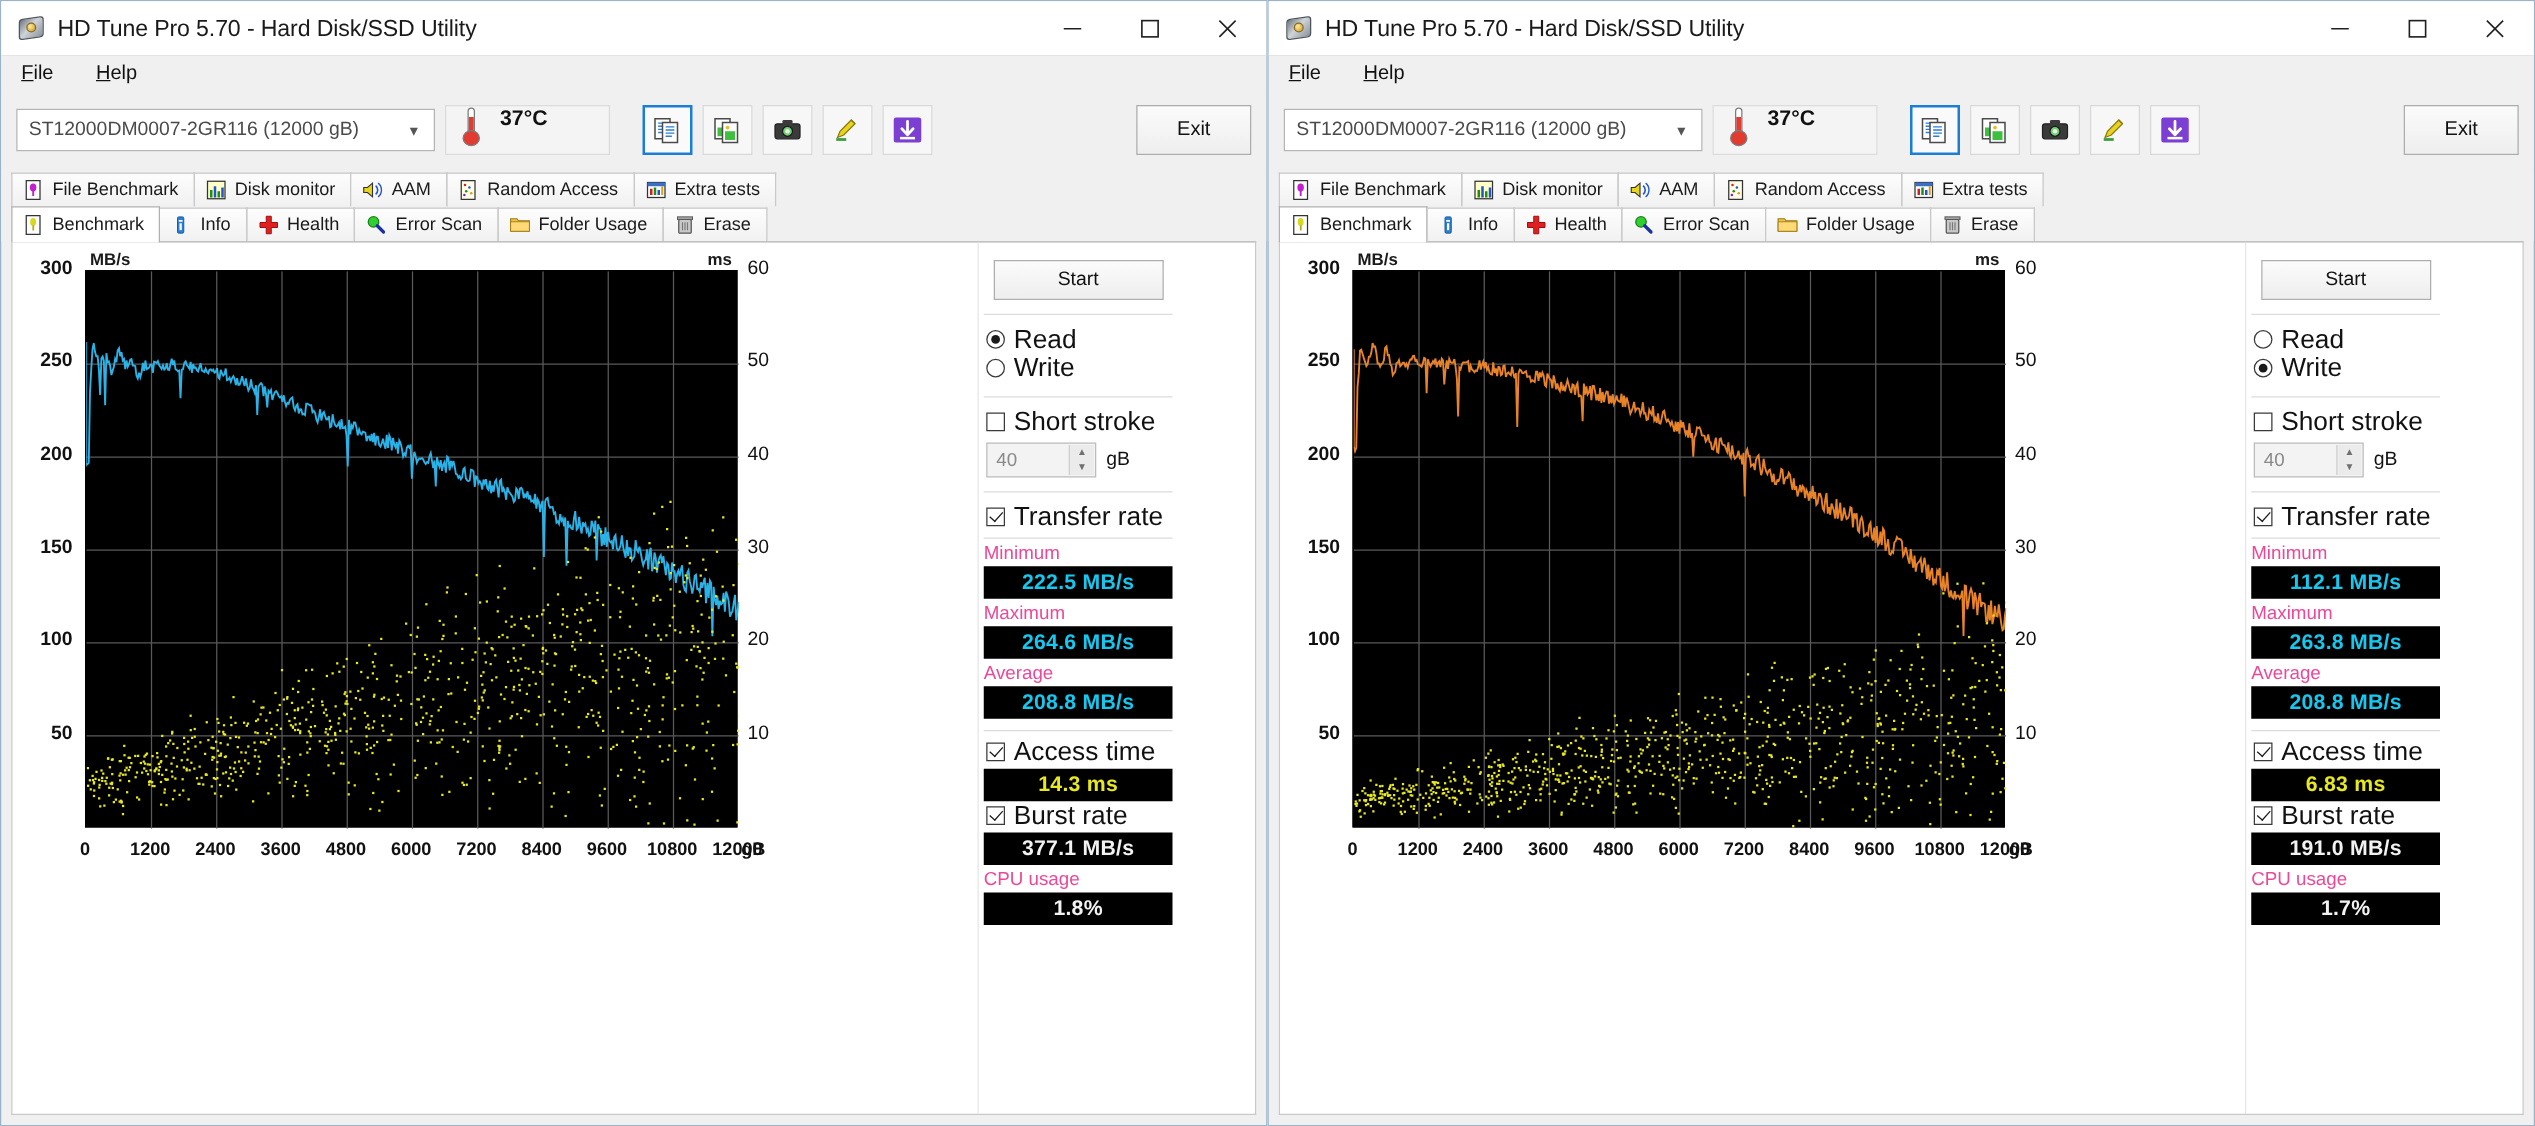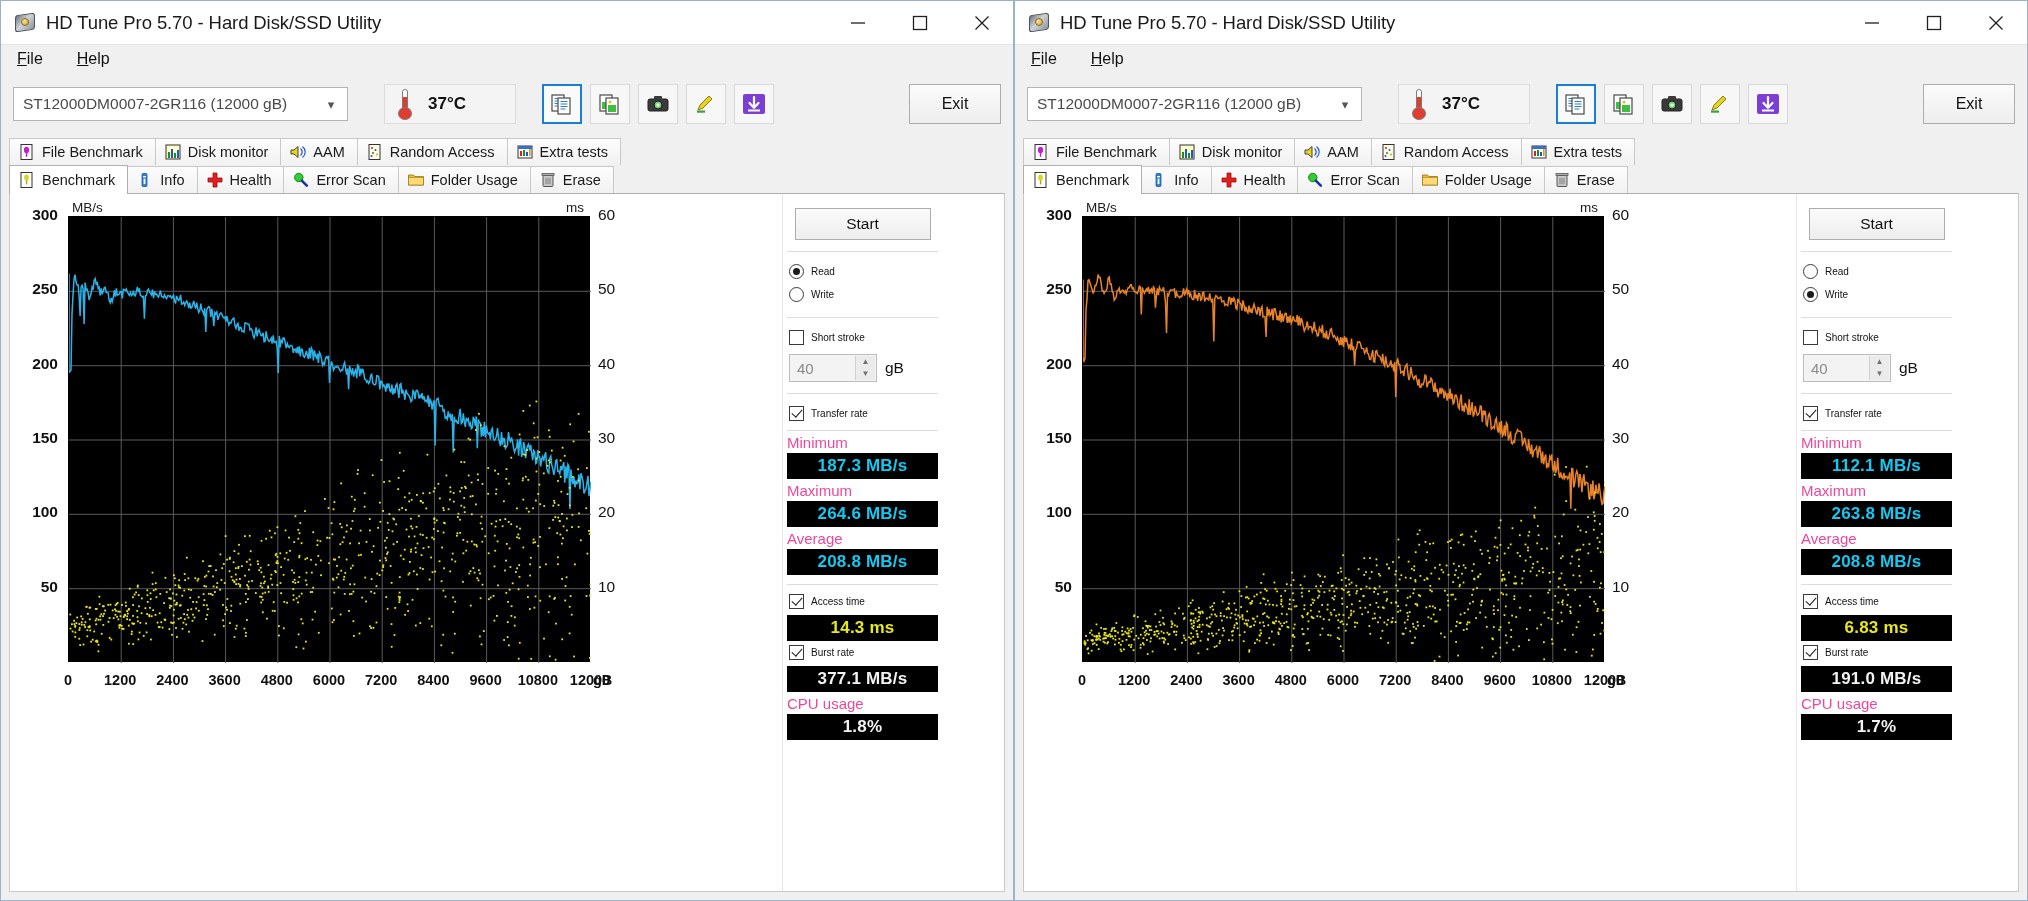--- a/index.html
+++ b/index.html
@@ -71,22 +71,22 @@
   .combo {
     width: 335px; height: 34px; background: #fff;
     border: 1px solid #b4b4b4;
     display: flex; align-items: center; padding: 0 6px 0 9px;
     font-size: 15.5px; color: #4a4a4a;
   }
   .combo .cval { flex:1; white-space:nowrap; overflow:hidden; }
   .combo .chev { width: 20px; text-align:center; color:#555; font-size: 13px; }
 
   .tempbox {
-    margin-left: 36px; width: 132px; height: 40px;
-    display: flex; align-items: center;
+    margin-left: 8px; width: 132px; height: 40px;
+    display: flex; align-items: flex-start;
     border: 1px solid #dcdcdc; background:#f4f4f4;
   }
   .thermo { width: 26px; position: relative; height: 32px; margin-left: 7px; }
   .thermo .tube {
     position:absolute; left:10px; top:1px; width:6px; height:20px;
     background: linear-gradient(#fff 0 38%, #e23b30 38% 100%);
     border:1px solid #7c7c7c; border-radius:3px 3px 0 0;
   }
   .thermo .bulb {
     position:absolute; left:6px; top:19px; width:14px; height:13px;
@@ -128,21 +128,21 @@
   .page {
     flex: 1; background:#ffffff; border-top: 1px solid #b0b0b0;
     position: relative; display: flex;
     margin: 0 8px 8px 8px;
     border-left: 1px solid #c9c9c9; border-right:1px solid #c9c9c9; border-bottom:1px solid #c9c9c9;
   }
 
   
   .graph-zone { position: relative; width: 766px; height: 100%; }
   .axis-label {
-    position:absolute; font-size: 13.5px; color:#1a1a1a; font-weight: normal;
+    position:absolute; font-size: 13.5px; color:#1a1a1a; font-weight: bold;
   }
   .ylab { position:absolute; font-size: 15.5px; color:#111; font-weight: bold; text-align:right; width:40px; }
   .ylab2 { position:absolute; font-size: 15.5px; color:#111; font-weight: normal; text-align:left; width:34px; }
   .xlab { position:absolute; font-size: 14.5px; color:#111; font-weight: bold; text-align:center; }
   .plot {
     position: absolute; left: 58px; top: 22px; width: 522px; height: 446px;
     background: #000; border: 1px solid #000;
   }
   .plot svg { display:block; }
 
@@ -152,21 +152,21 @@
     border-left: 1px solid #e6e6e6; margin-left: 6px;
   }
   .startbtn {
     width: 136px; height: 32px; margin: 4px auto 0 auto;
     border:1px solid #adadad; background: linear-gradient(#fbfbfb,#eeeeee);
     display:flex; align-items:center; justify-content:center;
     font-size: 15.5px; color:#111;
   }
   .sep { height:1px; background:#dcdcdc; margin: 11px 4px 8px 4px; }
   .radio-row, .check-row {
-    display:flex; align-items:center; gap: 7px; font-size: 10px; color:#111;
+    display:flex; align-items:center; gap: 7px; font-size: 21px; color:#111;
     padding-left: 6px; height: 23px;
   }
   .radio {
     width: 15px; height: 15px; border:1.6px solid #3a3a3a; border-radius:50%;
     position: relative; background:#fff; flex:0 0 15px;
   }
   .radio.on::after {
     content:""; position:absolute; left:3px; top:3px; width:7px; height:7px;
     background:#1a1a1a; border-radius:50%;
   }
@@ -1368,21 +1368,21 @@
             </span>
             <span class="gb-unit">gB</span>
           </div>
           <div class="sep"></div>
           <div class="check-row">
             <span class="check on"></span>
             <span>Transfer rate</span>
           </div>
           <div class="sep" style="margin:5px 4px 2px 4px;"></div>
           <div class="stat-label">Minimum</div>
-          <div class="lcd cyan">187.3 MB/s</div>
+          <div class="lcd cyan">222.5 MB/s</div>
           <div class="stat-label">Maximum</div>
           <div class="lcd cyan">264.6 MB/s</div>
           <div class="stat-label">Average</div>
           <div class="lcd cyan">208.8 MB/s</div>
           <div class="sep" style="margin:9px 4px 5px 4px;"></div>
           <div class="check-row">
             <span class="check on"></span>
             <span>Access time</span>
           </div>
           <div class="lcd yellow">14.3 ms</div>

